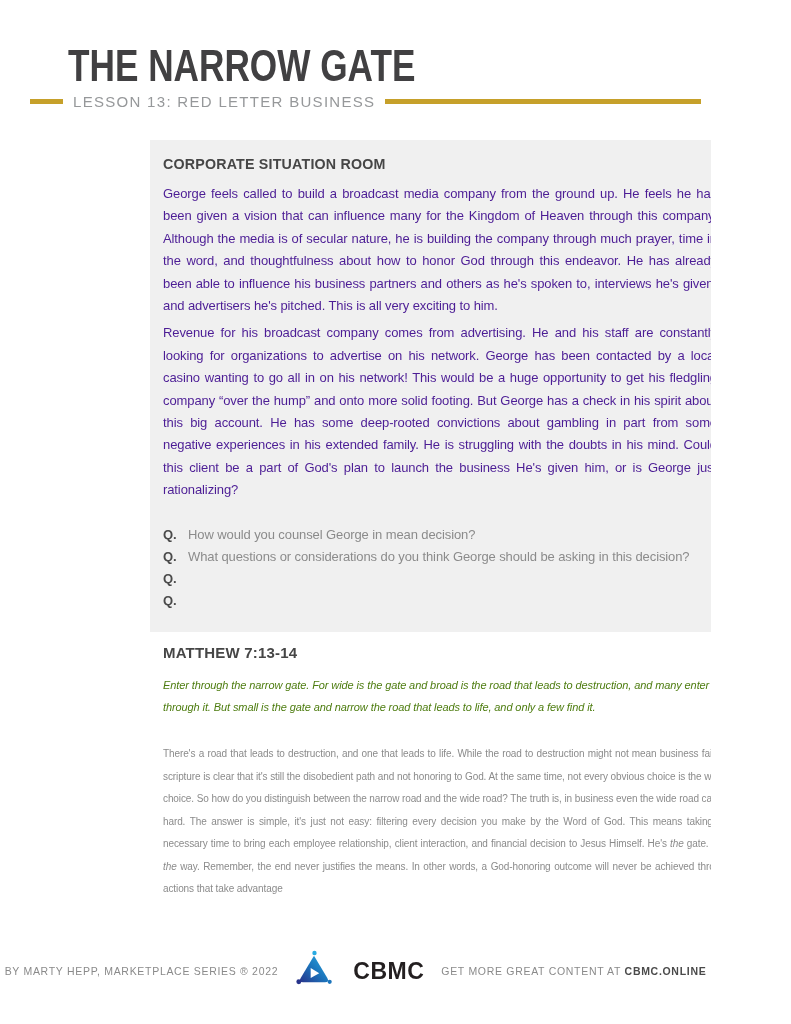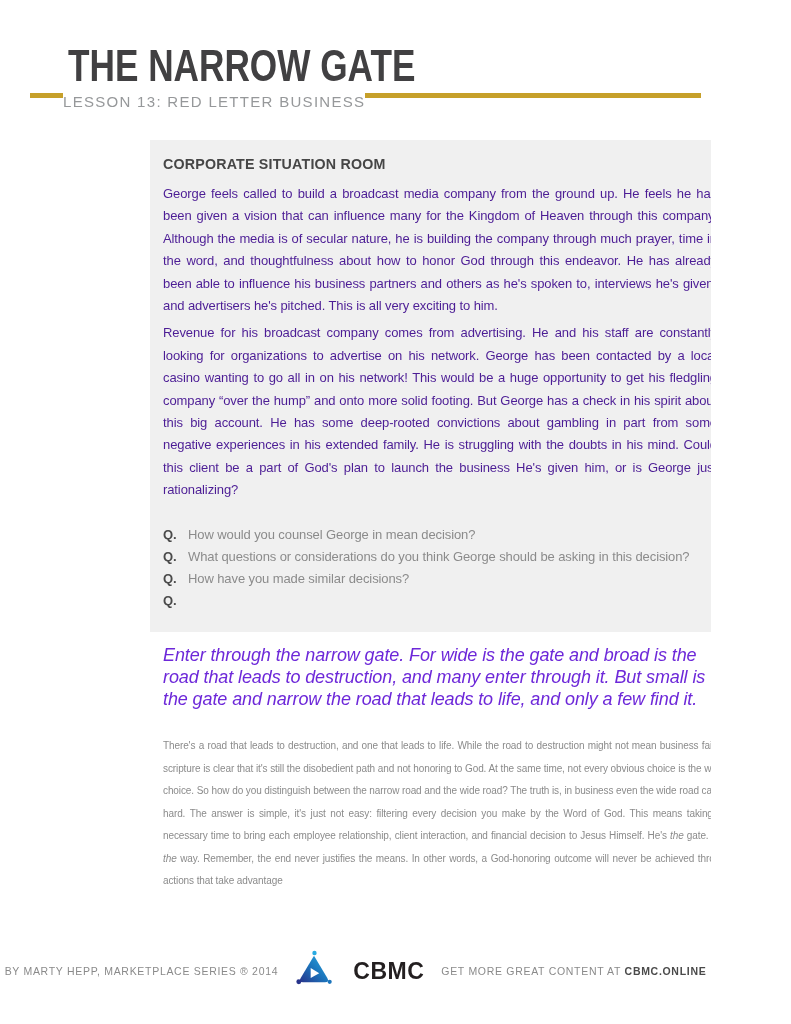--- a/index.html
+++ b/index.html
@@ -25,21 +25,22 @@
     transform: scaleX(0.80);
     transform-origin: left center;
     letter-spacing: 0px;
   }
   .subtitle-row {
     position: absolute;
     left: 30px;
     right: 10px;
     top: 93px;
     display: flex;
-    align-items: flex-start;
+    align-items: center;
+    gap: 10px;
   }
   .gold-line-short { width: 33px; height: 5px; background: #C6A02A; flex: 0 0 auto; }
   .gold-line-long  { flex: 1 1 auto; height: 5px; background: #C6A02A; }
   .subtitle {
     color: #96989A;
     font-size: 15px;
     letter-spacing: 1.3px;
     white-space: nowrap;
   }
 
@@ -96,23 +97,23 @@
   }
   .m-heading {
     font-size: 15px;
     font-weight: bold;
     color: #464646;
     letter-spacing: 0.2px;
     margin-bottom: 13px;
   }
   .scripture {
     font-style: italic;
-    font-size: 18px;
+    font-size: 11px;
     line-height: 22px;
-    color: #6d28d9;
+    color: #4d7c0f;
     letter-spacing: -0.1px;
     margin: 0 0 25px 0;
   }
   .commentary {
     font-size: 10px;
     line-height: 22.5px;
     color: #8B8B8B;
     text-align: justify;
     letter-spacing: -0.1px;
     margin: 0;
@@ -167,35 +168,35 @@
       <div class="q-row">
           <span class="q-marker">Q.</span>
           <span>How would you counsel George in mean decision?</span>
         </div>
       <div class="q-row">
           <span class="q-marker">Q.</span>
           <span>What questions or considerations do you think George should be asking in this decision?</span>
         </div>
       <div class="q-row">
           <span class="q-marker">Q.</span>
-          <span>How have you made similar decisions?</span>
         </div>
       <div class="q-row">
           <span class="q-marker">Q.</span>
         </div>
     </div>
   </div>
 
   <div class="matthew">
+    <div class="m-heading">MATTHEW 7:13-14</div>
     <p class="scripture">Enter through the narrow gate. For wide is the gate and broad is the road that leads to destruction, and many enter through it. But small is the gate and narrow the road that leads to life, and only a few find it.</p>
     <p class="commentary"><span>There's a road that leads to destruction, and one that leads to life. While the road to destruction might not mean business failure, scripture is clear that it's still the disobedient path and not honoring to God. At the same time, not every obvious choice is the wrong choice. So how do you distinguish between the narrow road and the wide road? The truth is, in business even the wide road can be hard. The answer is simple, it's just not easy: filtering every decision you make by the Word of God. This means taking the necessary time to bring each employee relationship, client interaction, and financial decision to Jesus Himself. He's </span><span class="it">the</span><span> gate. He's </span><span class="it">the</span><span> way. Remember, the end never justifies the means. In other words, a God-honoring outcome will never be achieved through actions that take advantage</span></p>
   </div>
 
   <div class="footer">
-    <div class="byline">BY MARTY HEPP, MARKETPLACE SERIES ® 2014</div>
+    <div class="byline">BY MARTY HEPP, MARKETPLACE SERIES ® 2022</div>
     <div class="logo">
       <span>
         <svg width="38" height="38" viewBox="0 0 40 40">
           <defs>
             <linearGradient id="triGrad" x1="1" y1="0" x2="0" y2="1">
               <stop offset="0" stop-color="#29ABE2"></stop>
               <stop offset="0.5" stop-color="#1C75BC"></stop>
               <stop offset="1" stop-color="#27348B"></stop>
             </linearGradient>
           </defs>

